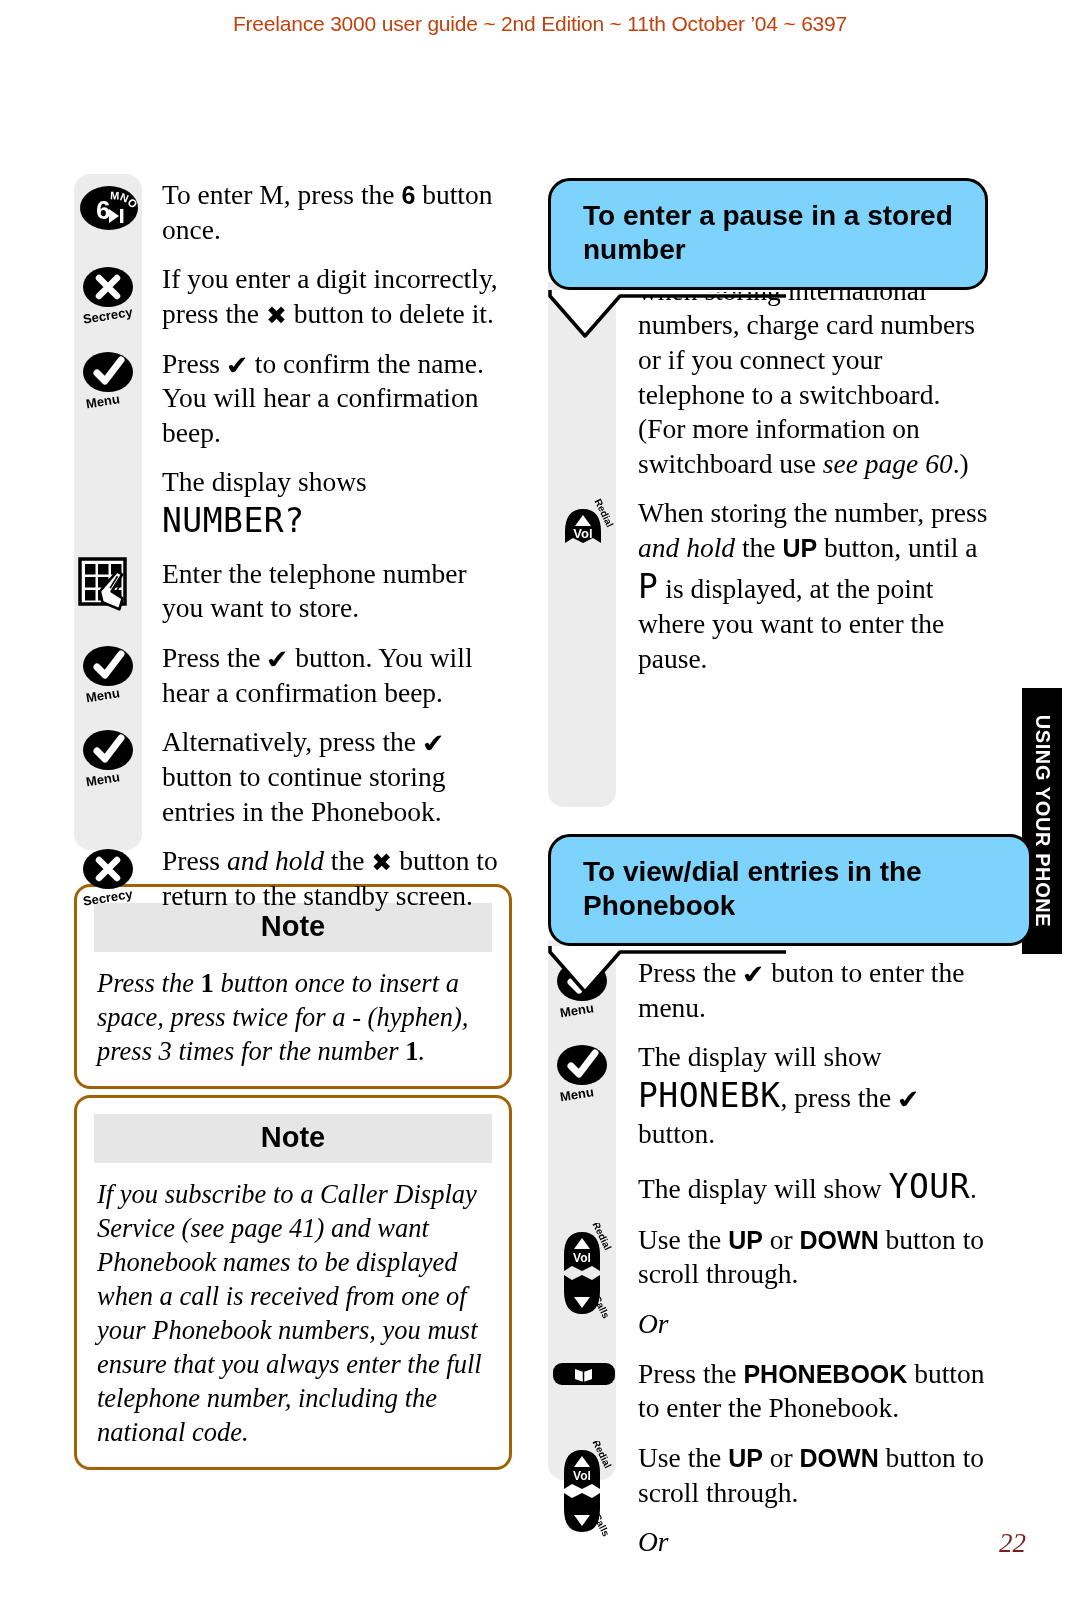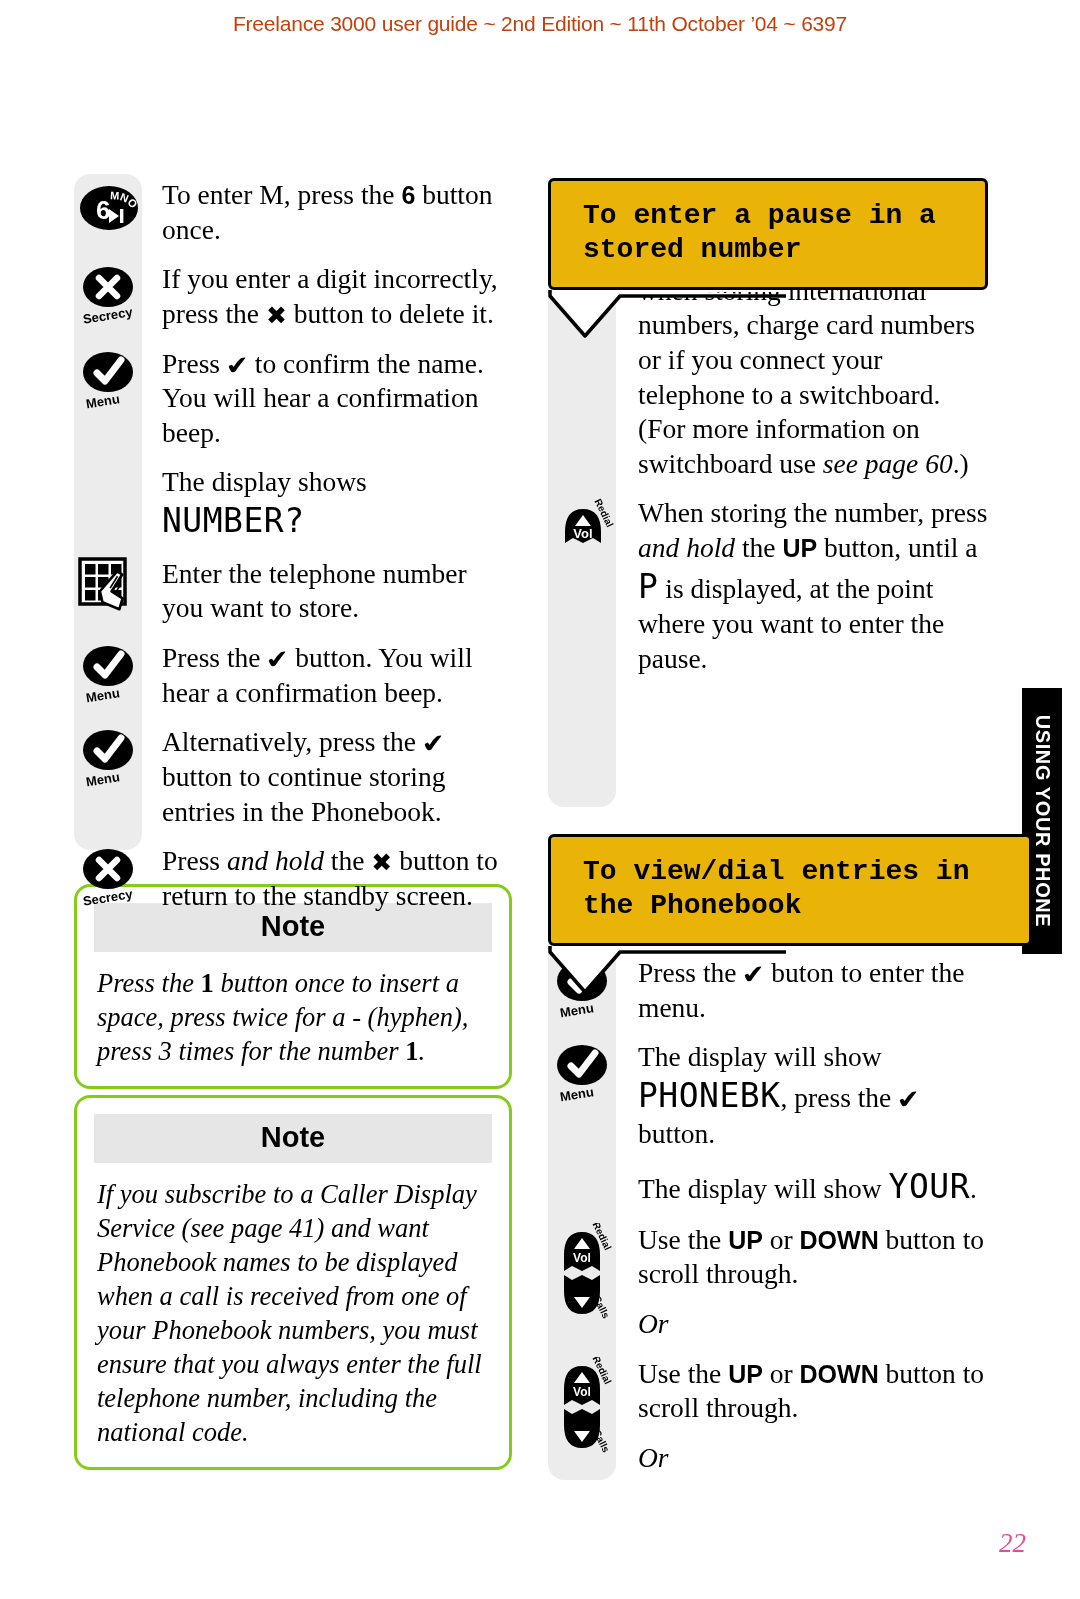--- a/index.html
+++ b/index.html
@@ -33,21 +33,21 @@
   
   .page-number {
     position: absolute;
     left: 0;
     top: 1528px;
     width: 1026px;
     text-align: right;
     font-family: "Liberation Serif", "DejaVu Serif", serif;
     font-style: italic;
     font-size: 27px;
-    color: #ec4899;
+    color: #7f1d1d;
   }
 
   
   .thumb-tab {
     position: absolute;
     left: 1022px;
     top: 688px;
     width: 40px;
     height: 266px;
     background: #000000;
@@ -131,21 +131,21 @@
   }
 
   
   .ico { position: absolute; left: 4px; }
 
   
   .note {
     position: absolute;
     left: 74px;
     width: 438px;
-    border: 3px solid #84cc16;
+    border: 3px solid #a16207;
     border-radius: 16px;
     background: #ffffff;
     box-sizing: border-box;
   }
   .note-title {
     margin: 16px 17px 0 17px;
     background: #e6e6e6;
     text-align: center;
     font-family: "Liberation Sans", "DejaVu Sans", sans-serif;
     font-weight: bold;
@@ -158,25 +158,25 @@
     font-size: 26.5px;
     line-height: 1.285;
   }
   .note-body b { font-style: normal; font-weight: bold; font-family: "Liberation Serif", serif; }
 
   
   .callout { position: absolute; left: 548px; width: 440px; }
   .callout .bubble {
     position: relative;
     border: 3.5px solid #000000;
-    border-radius: 6px;
-    background: #eab308;
+    border-radius: 22px;
+    background: #7dd3fc;
     padding: 18px 22px 20px 32px;
     box-sizing: border-box;
-    font-family: Liberation Mono, monospace;
+    font-family: Liberation Sans, sans-serif;
     font-weight: bold;
     font-size: 28px;
     line-height: 1.22;
     z-index: 3;
   }
   .callout .tail { position: absolute; left: 0; top: 100%; width: 240px; height: 52px; z-index: 4; }
 </style>
 </head>
 <body>
 
@@ -388,20 +388,31 @@
               </svg></span>
           </div>
           <div class="body">Use the <b class="bld">UP</b> or <b class="bld">DOWN</b> button to scroll through.</div>
         </div>
         <div class="step">
           <div class="gutter"></div>
           <div class="body"><i class="itl">Or</i></div>
         </div>
         <div class="step">
           <div class="gutter">
+            <span class="ico" style="width:68px;height:34px;"><svg width="68" height="34" viewBox="0 0 68 34" xmlns="http://www.w3.org/2000/svg">
+                <rect x="1" y="6" width="62" height="22" rx="9" fill="#000"></rect>
+                <path d="M23 12 L31.5 15 L31.5 25 L23 22 Z" fill="#fff"></path>
+                <path d="M40 12 L31.5 15 L31.5 25 L40 22 Z" fill="#fff"></path>
+                <path d="M31.5 15 L31.5 25" stroke="#000" stroke-width="1.5"></path>
+              </svg></span>
+          </div>
+          <div class="body">Press the <b class="bld">PHONEBOOK</b> button to enter the Phonebook.</div>
+        </div>
+        <div class="step">
+          <div class="gutter">
             <span class="ico" style="width:62px;height:100px;"><svg width="62" height="100" viewBox="0 0 62 100" xmlns="http://www.w3.org/2000/svg">
                 <path d="M12 48 L12 32 Q12 9 30 9 Q48 9 48 32 L48 48 L40 43 L30 48 L20 43 Z" fill="#000"></path>
                 <path d="M30 15 L38 26 L22 26 Z" fill="#fff"></path>
                 <text x="30" y="39" text-anchor="middle" fill="#fff" font-family="Liberation Sans,sans-serif" font-weight="bold" font-size="12">Vol</text>
                 <path d="M12 52 L12 68 Q12 91 30 91 Q48 91 48 68 L48 52 L40 57 L30 52 L20 57 Z" fill="#000"></path>
                 <path d="M30 85 L38 74 L22 74 Z" fill="#fff"></path>
                 <g transform="rotate(64 50 14)">
                   <text x="34" y="17" fill="#000" font-family="Liberation Sans,sans-serif" font-weight="bold" font-size="10">Redial</text>
                 </g>
                 <g transform="rotate(64 50 86)">

